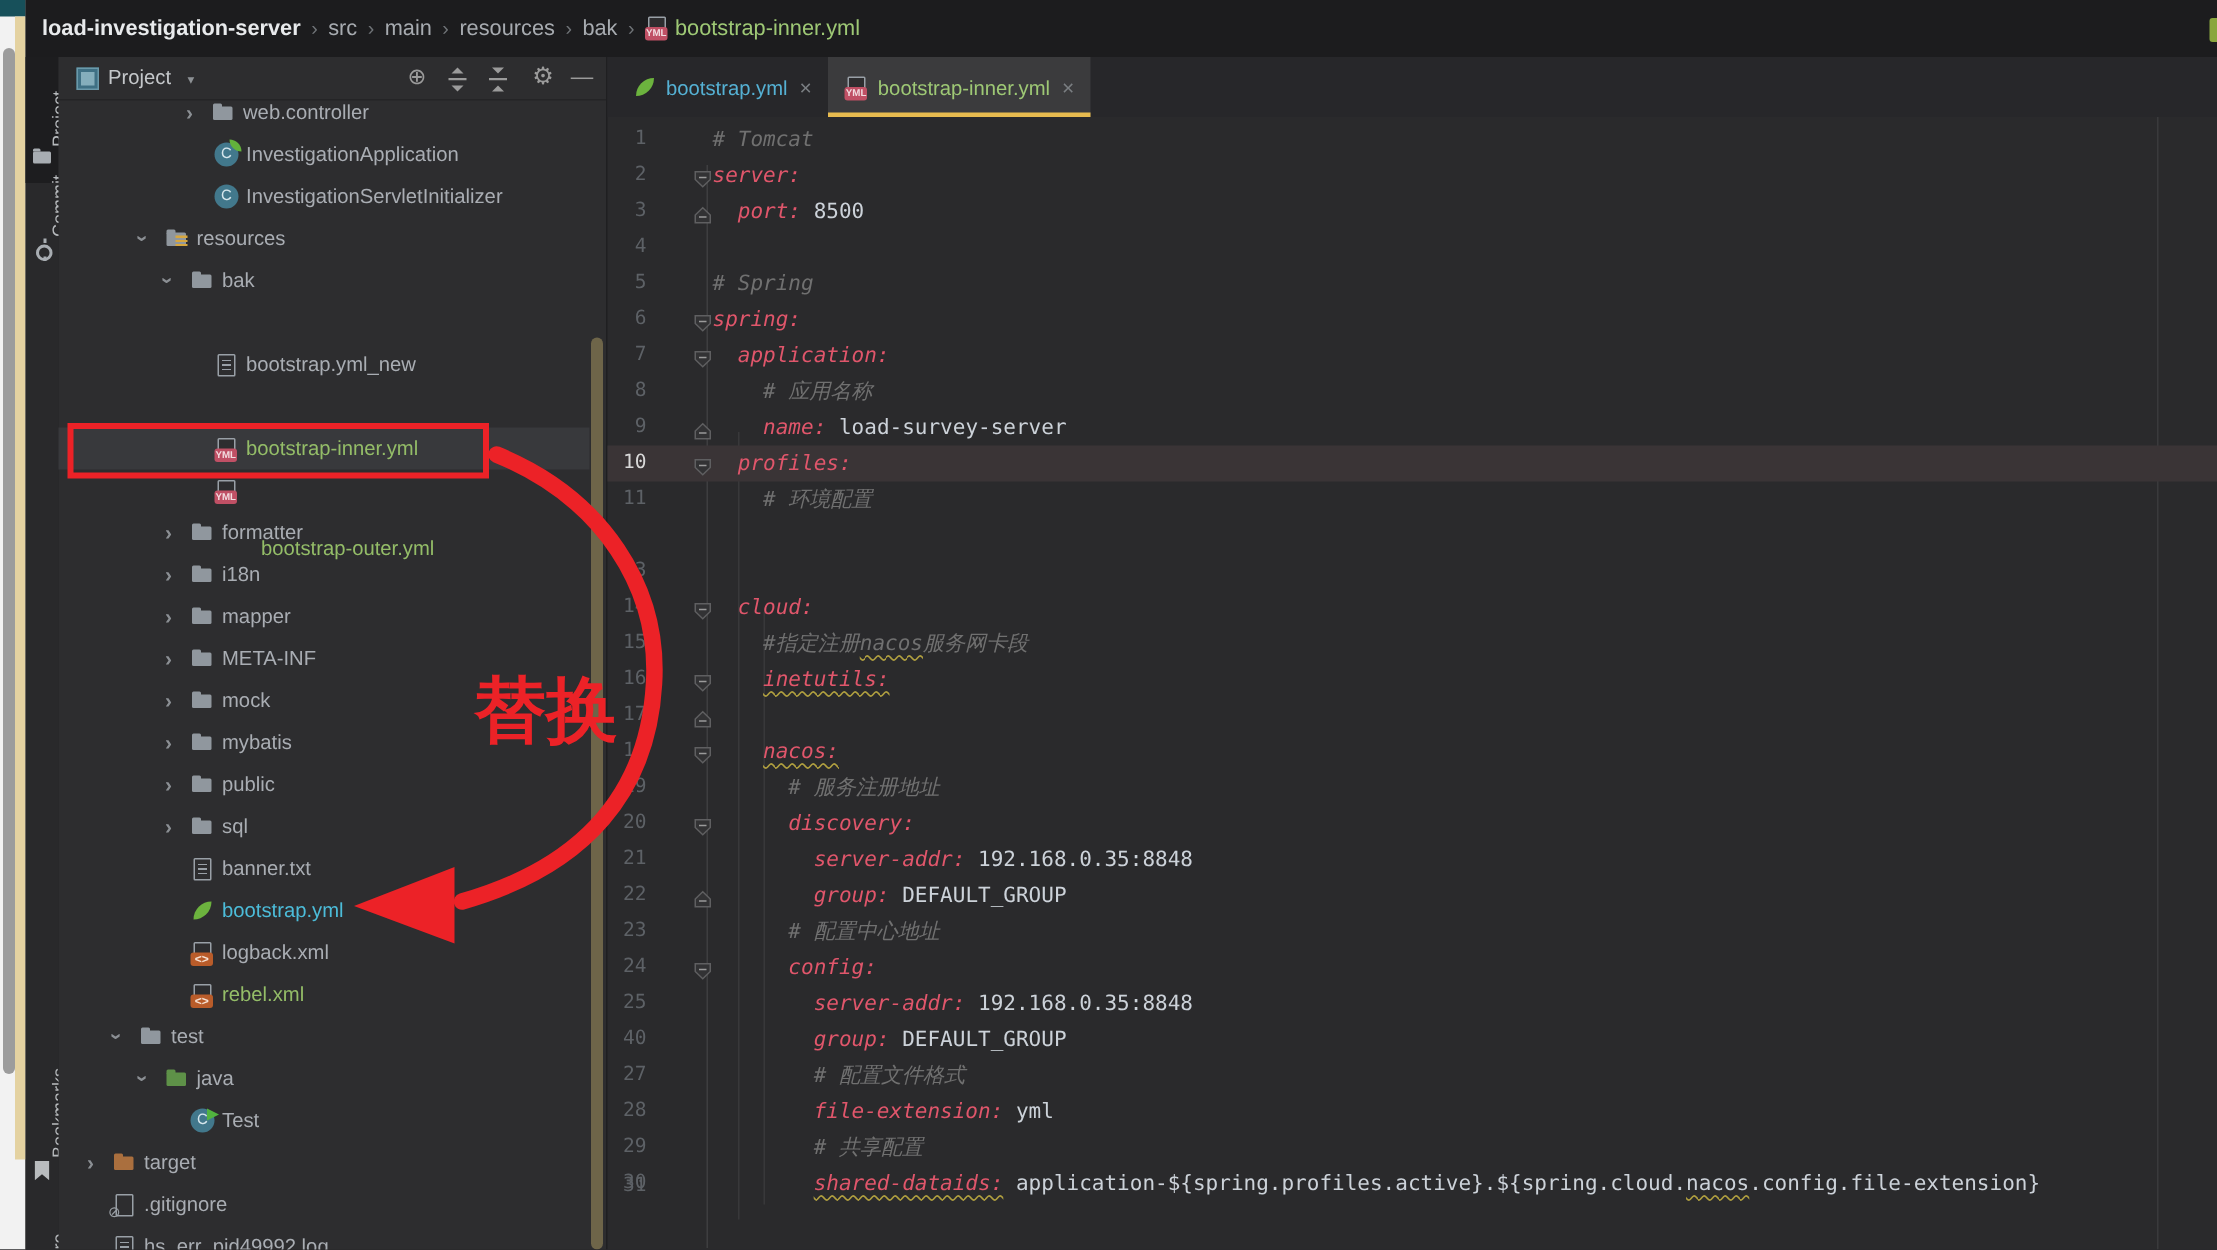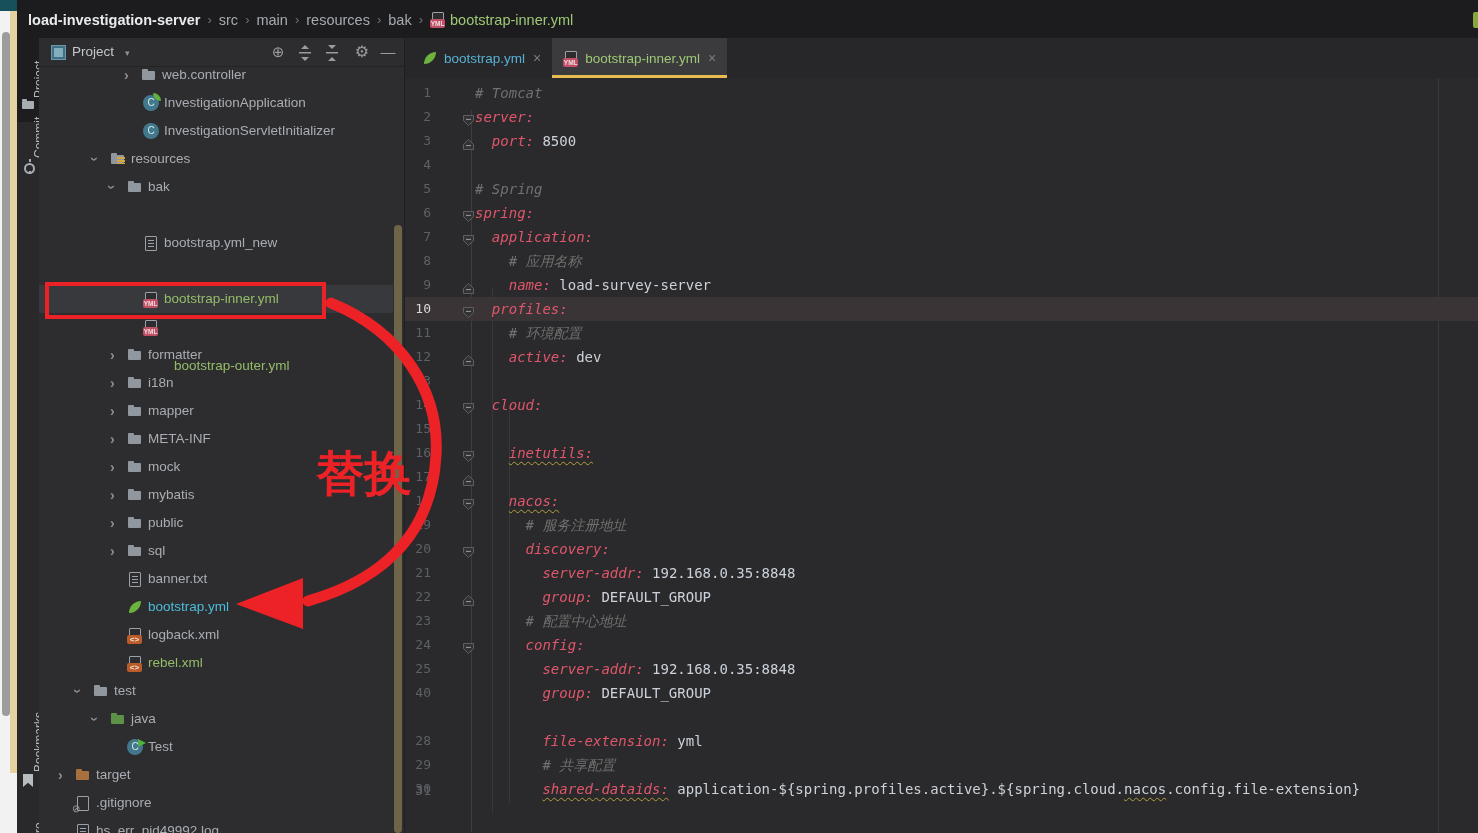--- a/index.html
+++ b/index.html
@@ -355,30 +355,26 @@
         <div class="eline" style="top: 171px;"><span class="ln">8</span><span class="codeseg"><span class="seg-v">    </span><span class="seg-c"># 应用名称</span></span></div>
         <div class="eline" style="top: 195px;"><span class="ln">9</span><span class="fold"><svg width="13" height="13" viewBox="0 0 13 13">
               <path d="M1.5 11.5h10V6.3L6.5 1.5 1.5 6.3z" fill="#323234" stroke="#5f5f61"></path>
               <path d="M4 7.6h5" stroke="#9a9a9a"></path>
             </svg></span><span class="codeseg"><span class="seg-v">    </span><span class="seg-k">name:</span><span class="seg-v"> load-survey-server</span></span></div>
         <div class="eline cur" style="top: 219px;"><span class="ln">10</span><span class="fold"><svg width="13" height="13" viewBox="0 0 13 13">
               <path d="M1.5 1.5h10v5.2L6.5 11.5 1.5 6.7z" fill="#323234" stroke="#5f5f61"></path>
               <path d="M4 5.4h5" stroke="#9a9a9a"></path>
             </svg></span><span class="codeseg"><span class="seg-v">  </span><span class="seg-k">profiles:</span></span></div>
         <div class="eline" style="top: 243px;"><span class="ln">11</span><span class="codeseg"><span class="seg-v">    </span><span class="seg-c"># 环境配置</span></span></div>
-        <div class="eline" style="top: 267px;"><span class="ln">12</span><span class="fold"><svg width="13" height="13" viewBox="0 0 13 13">
-              <path d="M1.5 11.5h10V6.3L6.5 1.5 1.5 6.3z" fill="#323234" stroke="#5f5f61"></path>
-              <path d="M4 7.6h5" stroke="#9a9a9a"></path>
-            </svg></span><span class="codeseg"><span class="seg-v">    </span><span class="seg-k">active:</span><span class="seg-v"> dev</span></span></div>
         <div class="eline" style="top: 291px;"><span class="ln">13</span><span class="codeseg"></span></div>
         <div class="eline" style="top: 315px;"><span class="ln">14</span><span class="fold"><svg width="13" height="13" viewBox="0 0 13 13">
               <path d="M1.5 1.5h10v5.2L6.5 11.5 1.5 6.7z" fill="#323234" stroke="#5f5f61"></path>
               <path d="M4 5.4h5" stroke="#9a9a9a"></path>
             </svg></span><span class="codeseg"><span class="seg-v">  </span><span class="seg-k">cloud:</span></span></div>
-        <div class="eline" style="top: 339px;"><span class="ln">15</span></div>
+        <div class="eline" style="top: 339px;"><span class="ln">15</span><span class="codeseg"><span class="seg-v">    </span><span class="seg-c">#指定注册</span><span class="seg-c w">nacos</span><span class="seg-c">服务网卡段</span></span></div>
         <div class="eline" style="top: 363px;"><span class="ln">16</span><span class="fold"><svg width="13" height="13" viewBox="0 0 13 13">
               <path d="M1.5 1.5h10v5.2L6.5 11.5 1.5 6.7z" fill="#323234" stroke="#5f5f61"></path>
               <path d="M4 5.4h5" stroke="#9a9a9a"></path>
             </svg></span><span class="codeseg"><span class="seg-v">    </span><span class="seg-k w">inetutils:</span></span></div>
         <div class="eline" style="top: 387px;"><span class="ln">17</span><span class="fold"><svg width="13" height="13" viewBox="0 0 13 13">
               <path d="M1.5 11.5h10V6.3L6.5 1.5 1.5 6.3z" fill="#323234" stroke="#5f5f61"></path>
               <path d="M4 7.6h5" stroke="#9a9a9a"></path>
             </svg></span></div>
         <div class="eline" style="top: 411px;"><span class="ln">18</span><span class="fold"><svg width="13" height="13" viewBox="0 0 13 13">
               <path d="M1.5 1.5h10v5.2L6.5 11.5 1.5 6.7z" fill="#323234" stroke="#5f5f61"></path>
@@ -394,20 +390,21 @@
               <path d="M1.5 11.5h10V6.3L6.5 1.5 1.5 6.3z" fill="#323234" stroke="#5f5f61"></path>
               <path d="M4 7.6h5" stroke="#9a9a9a"></path>
             </svg></span><span class="codeseg"><span class="seg-v">        </span><span class="seg-k">group:</span><span class="seg-v"> DEFAULT_GROUP</span></span></div>
         <div class="eline" style="top: 531px;"><span class="ln">23</span><span class="codeseg"><span class="seg-v">      </span><span class="seg-c"># 配置中心地址</span></span></div>
         <div class="eline" style="top: 555px;"><span class="ln">24</span><span class="fold"><svg width="13" height="13" viewBox="0 0 13 13">
               <path d="M1.5 1.5h10v5.2L6.5 11.5 1.5 6.7z" fill="#323234" stroke="#5f5f61"></path>
               <path d="M4 5.4h5" stroke="#9a9a9a"></path>
             </svg></span><span class="codeseg"><span class="seg-v">      </span><span class="seg-k">config:</span></span></div>
         <div class="eline" style="top: 579px;"><span class="ln">25</span><span class="codeseg"><span class="seg-v">        </span><span class="seg-k">server-addr:</span><span class="seg-v"> 192.168.0.35:8848</span></span></div>
         <div class="eline" style="top: 603px;"><span class="ln">40</span><span class="codeseg"><span class="seg-v">        </span><span class="seg-k">group:</span><span class="seg-v"> DEFAULT_GROUP</span></span></div>
+        <div class="eline" style="top: 627px;"><span class="ln">27</span><span class="codeseg"><span class="seg-v">        </span><span class="seg-c"># 配置文件格式</span></span></div>
         <div class="eline" style="top: 651px;"><span class="ln">28</span><span class="codeseg"><span class="seg-v">        </span><span class="seg-k">file-extension:</span><span class="seg-v"> yml</span></span></div>
         <div class="eline" style="top: 675px;"><span class="ln">29</span><span class="codeseg"><span class="seg-v">        </span><span class="seg-c"># 共享配置</span></span></div>
         <div class="eline" style="top: 699px;"><span class="ln">30</span><span class="codeseg"><span class="seg-v">        </span><span class="seg-k w">shared-dataids:</span><span class="seg-v"> application-${spring.profiles.active}.${spring.cloud.</span><span class="seg-v w">nacos</span><span class="seg-v">.config.file-extension}</span></span></div>
         <div class="eline" style="top: 701px;"><span class="ln">31</span><span class="codeseg"></span></div>
       </div>
   </div>
 
   <svg id="anno" viewBox="0 0 1478 833">
     <rect x="47" y="284" width="277" height="33" fill="none" stroke="#ec2227" stroke-width="4"></rect>
     <path d="M331 303 C 402 332, 440 392, 436 456 C 432 526, 392 577, 308 601" fill="none" stroke="#ec2227" stroke-width="11" stroke-linecap="round"></path>

